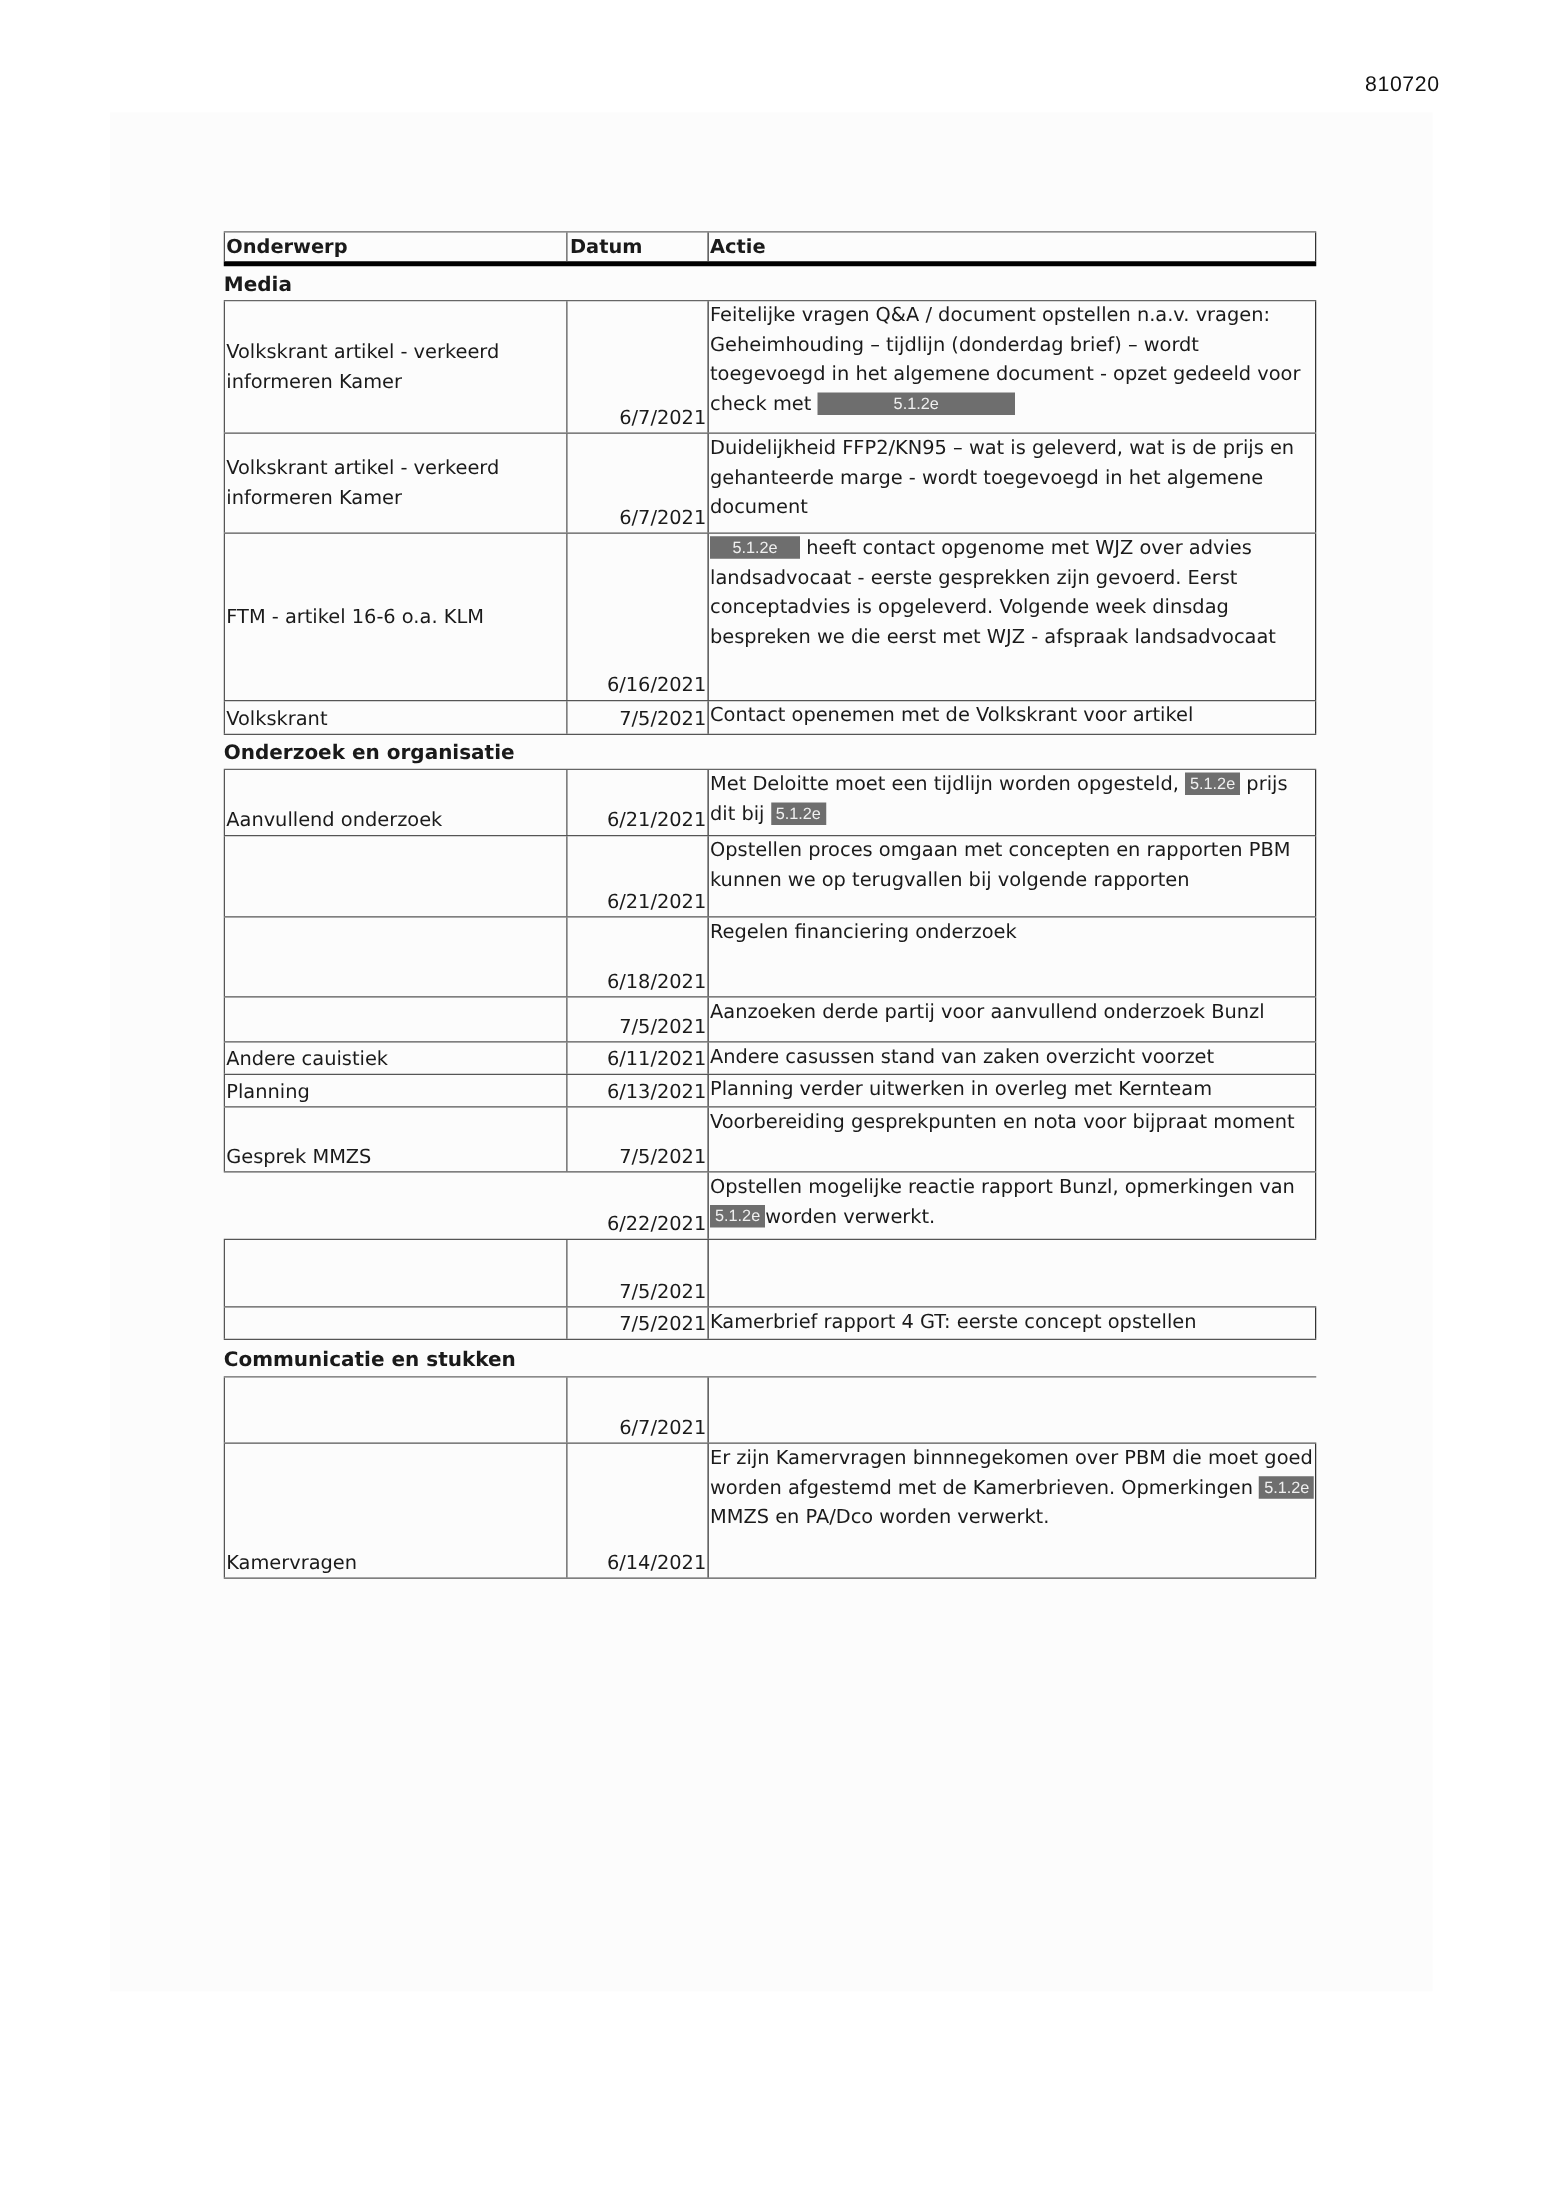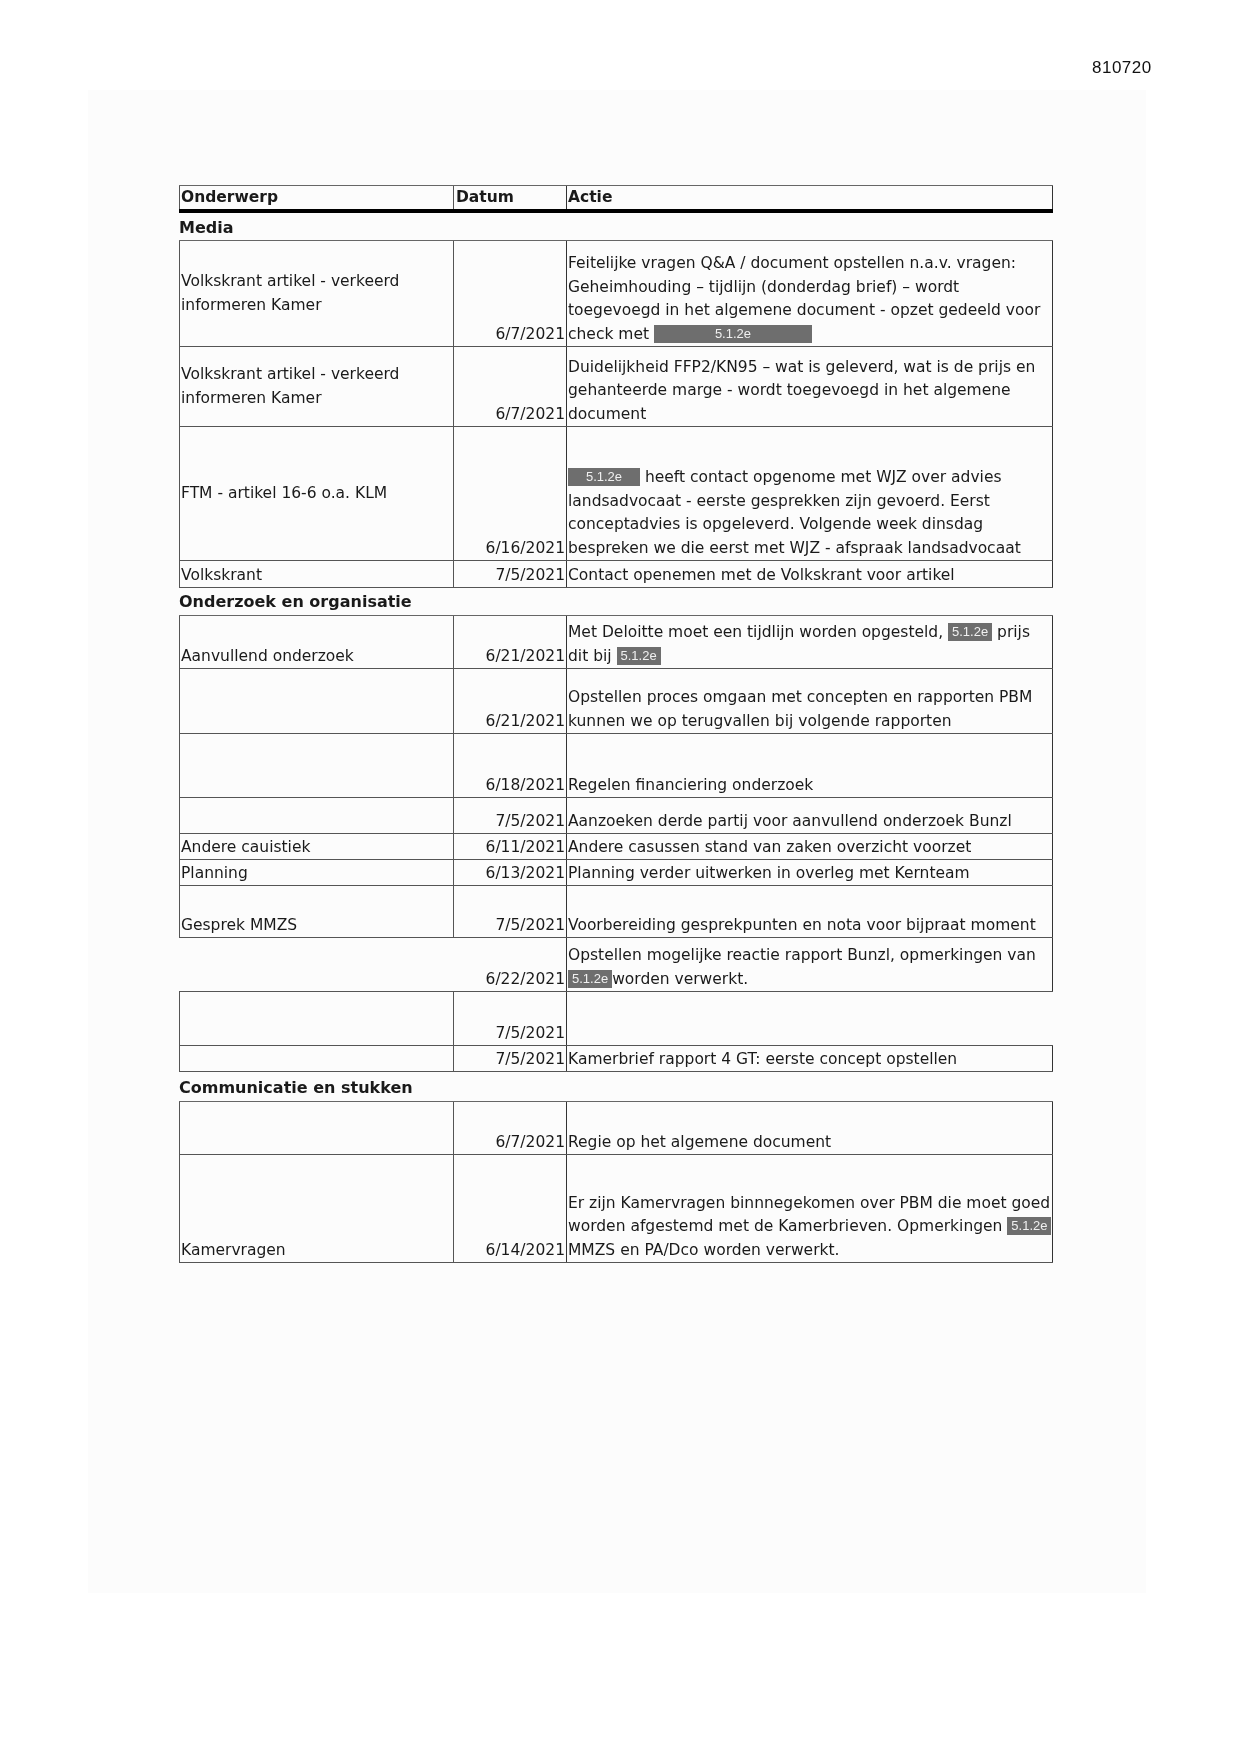--- a/index.html
+++ b/index.html
@@ -7,21 +7,21 @@
          font-family:"DejaVu Sans", sans-serif; color:#1a1a1a; }
   .page-tint { position:absolute; left:88px; top:90px; width:1058px; height:1503px; background:#fcfcfc; }
   .doc-number { position:absolute; left:1092px; top:58px; font-family:"Liberation Sans", sans-serif;
                 font-size:17px; color:#111; letter-spacing:0.5px; }
   .tbl { position:absolute; left:179px; width:874px; }
   .row { position:absolute; left:0; width:874px; box-sizing:border-box; }
   .cell { position:absolute; top:0; bottom:0; box-sizing:border-box; font-size:15.5px; line-height:23.5px; }
   .c1 { left:0; width:275px; border-left:1.5px solid #555; border-right:1.5px solid #555; display:flex; align-items:flex-end; padding-left:1px; }
   .c1.mid { align-items:center; }
   .c2 { left:275px; width:113px; border-right:1.5px solid #333; display:flex; align-items:flex-end; justify-content:flex-end; padding-right:1px; }
-  .c3 { left:388px; width:486px; border-right:1.5px solid #333; display:flex; align-items:flex-end; padding-left:1px; white-space:normal; }
+  .c3 { left:388px; width:486px; border-right:1.5px solid #333; display:flex; padding-left:1px; white-space:normal; }
   .c3 .txt { width:484px; }
   .hdr { font-weight:bold; font-size:16px; }
   .hdr .cell { align-items:flex-end; padding-bottom:0; }
   .hdr-row { border-top:1.5px solid #666; border-bottom:4px solid #000; }
   .line-t { border-top:1.5px solid #666; }
   .line-b { border-bottom:1.5px solid #555; }
   .section { position:absolute; left:179px; font-weight:bold; font-size:16px; }
   .red { display:inline-block; background:#6e6e6e; color:#f0f0f0; font-family:"Liberation Sans", sans-serif;
          font-size:13px; line-height:18px; text-align:center; vertical-align:1px; padding:0 4px; }
 </style>
@@ -138,23 +138,20 @@
       <div class="cell c2">7/5/2021</div>
       <div class="cell c3">
         <div class="txt"><span>Kamerbrief rapport 4 GT: eerste concept opstellen</span></div>
       </div>
     </div>
   </div>
 <div id="t2" class="tbl" style="top:1101px;">
     <div class="row line-t line-b" style="top: 0px; height: 54px;">
       <div class="cell c1"></div>
       <div class="cell c2">6/7/2021</div>
-      <div class="cell c3">
-        <div class="txt"><span>Regie op het algemene document</span></div>
-      </div>
     </div>
     <div class="row line-b" style="top: 54px; height: 108px;">
       <div class="cell c1">Kamervragen</div>
       <div class="cell c2">6/14/2021</div>
       <div class="cell c3">
         <div class="txt"><span>Er zijn Kamervragen binnnegekomen over PBM die moet goed worden afgestemd met de Kamerbrieven. Opmerkingen </span><span class="red">5.1.2e</span><span> MMZS en PA/Dco worden verwerkt.</span></div>
       </div>
     </div>
   </div>
 

